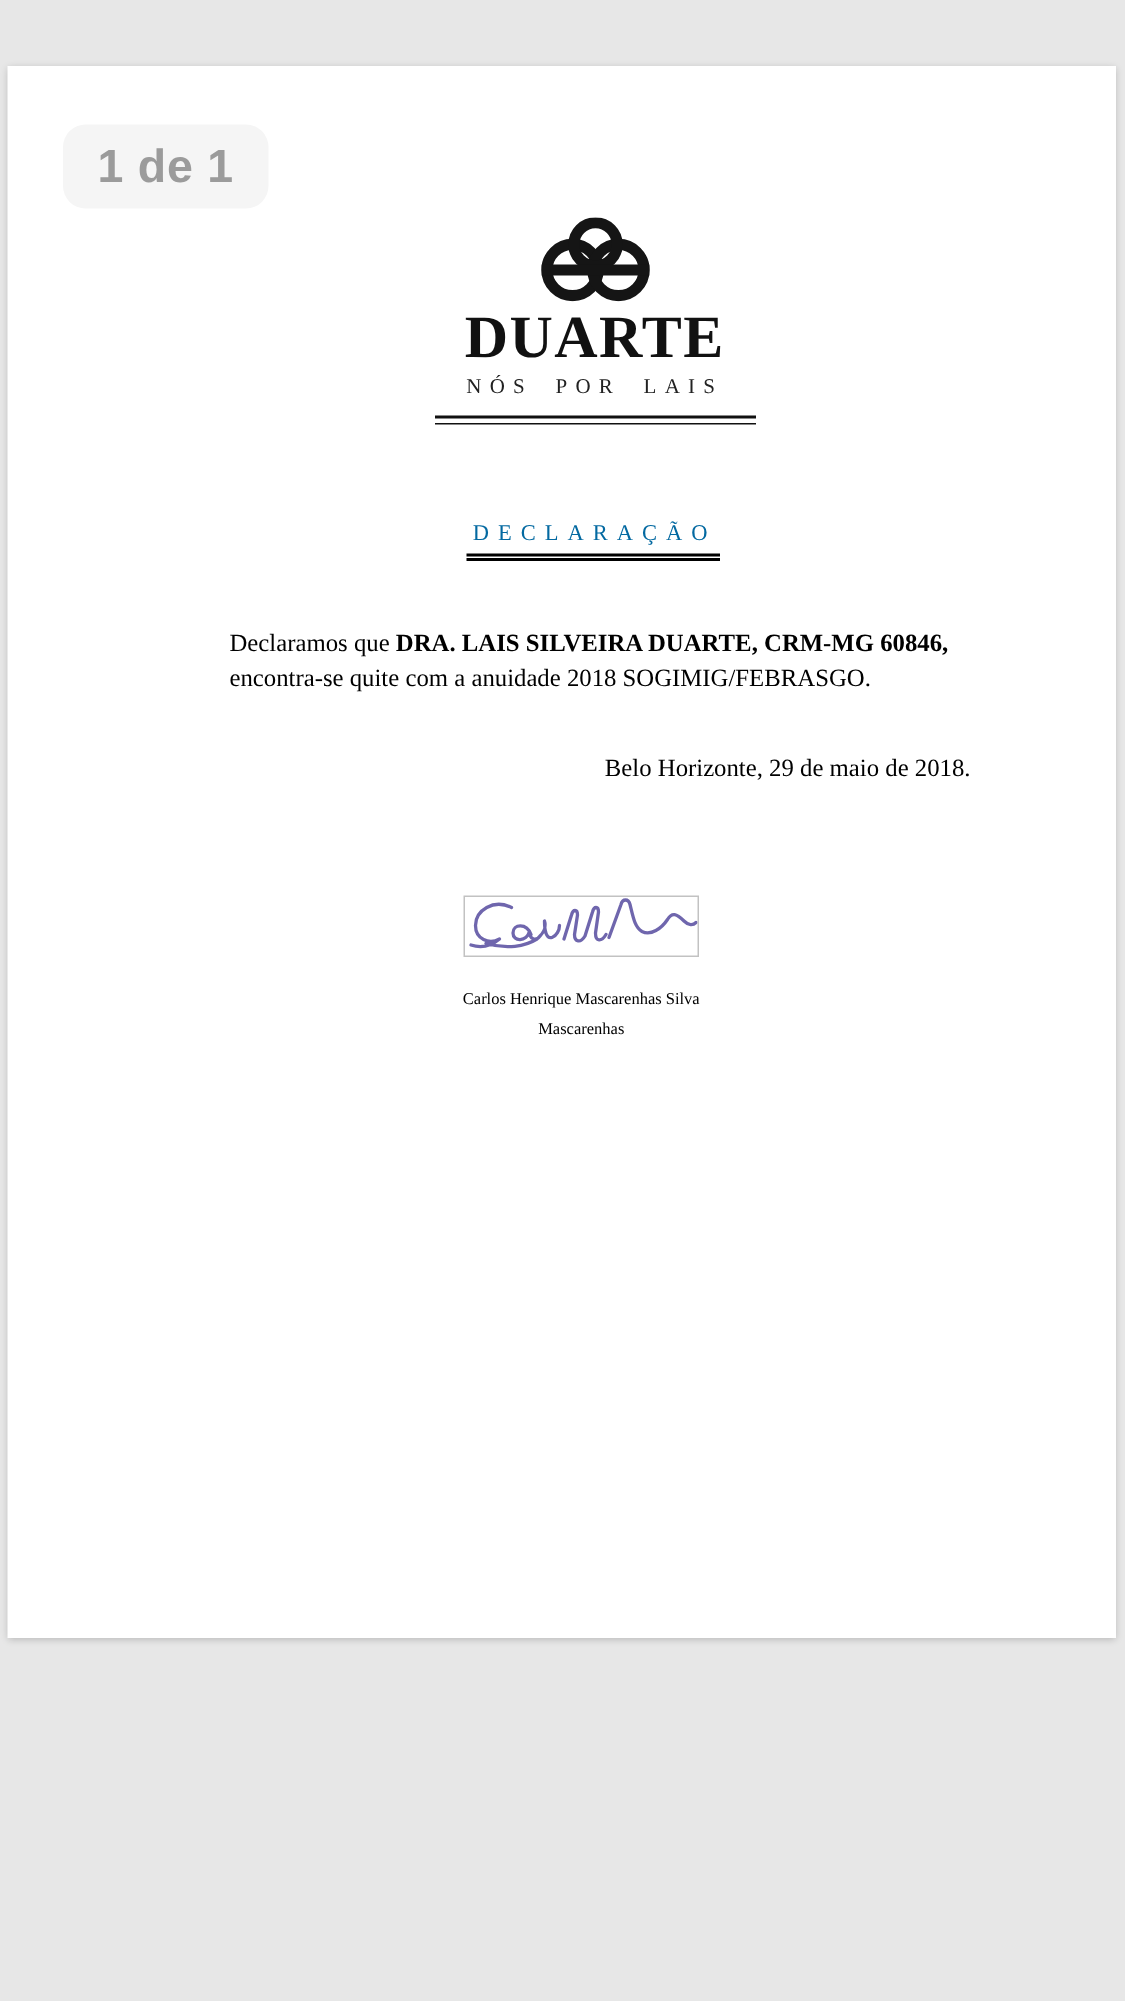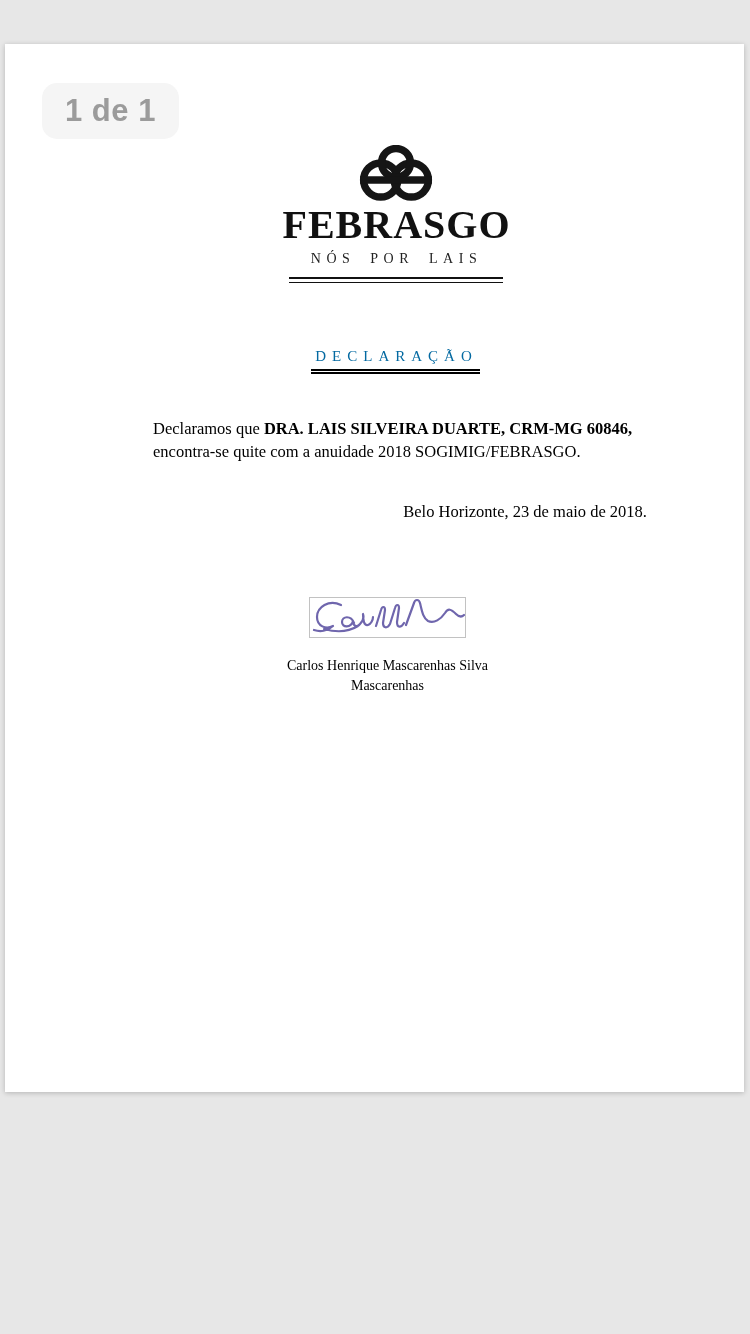--- a/index.html
+++ b/index.html
@@ -82,57 +82,57 @@
   }
   .sig-svg { position: absolute; left: 0; top: 0; width: 155px; height: 39px; }
   .sig-svg path {
     stroke: var(--signature-ink, #6f66ad);
     stroke-width: 2.2; fill: none;
     stroke-linecap: round; stroke-linejoin: round;
   }
 
   .sign-block { position: absolute; top: 612px; left: 0; width: 100%; text-align: center; }
   .sign-inner { display: inline-block; transform: translateX(13px); }
-  .sign-name, .sign-role { font-size: 14px; line-height: 20px; color: #000; }
+  .sign-name, .sign-role { font-size: 11px; line-height: 20px; color: #000; }
 </style>
 </head>
 <body>
 
 <div class="viewer">
 
   <div class="page">
 
     <div class="badge">
       <span>1 de 1</span>
     </div>
 
     <div class="logo">
       <div class="logo-inner">
         <svg class="logo-mark" viewBox="0 0 100 64">
           <circle cx="32.5" cy="40" r="19.5"></circle>
           <circle cx="67.5" cy="40" r="19.5"></circle>
           <circle cx="50" cy="20.5" r="16.5"></circle>
           <line x1="9" y1="40" x2="91" y2="40"></line>
         </svg>
-        <div class="logo-word">FEBRASGO</div>
+        <div class="logo-word">DUARTE</div>
         <div class="logo-tagline">NÓS POR LAIS</div>
         <div class="logo-rule"></div>
       </div>
     </div>
 
     <div class="title-row">
       <span class="doc-title">DECLARAÇÃO</span>
     </div>
 
     <div class="body-text">
       <span>Declaramos que </span><b>DRA. LAIS SILVEIRA DUARTE, CRM-MG 60846,</b><br>
       <span>encontra-se quite com a anuidade 2018 SOGIMIG/FEBRASGO.</span>
     </div>
 
-    <div class="date-row">Belo Horizonte, 23 de maio de 2018.</div>
+    <div class="date-row">Belo Horizonte, 29 de maio de 2018.</div>
 
     <div class="sig-box">
       <svg class="sig-svg" viewBox="0 0 155 39">
         <path d="M31,7 C19,1 7,9 7,19 C7,28 16,32 23,28 C17,33 10,34 4,32
                  M14,31 C28,35 40,33 48,28
                  M44,25 C41,17 32,18 32,24 C32,30 41,30 43,23 C43,28 47,30 50,26 C53,23 54,19 53,16 C53,22 54,28 58,27 C61,26 63,22 63,19
                  M66,28 L71,12 C72,8 75,8 75,12 L73,25 C73,30 77,31 80,26 L85,10 C86,6 89,6 89,10 L87,24 C87,30 91,30 94,25
                  M96,27 L104,5 C105,1 109,1 110,5 C112,13 113,20 118,23 C124,26 131,21 135,15 C138,10 141,11 146,16 C149,19 152,19 154,17"></path>
       </svg>
     </div>

